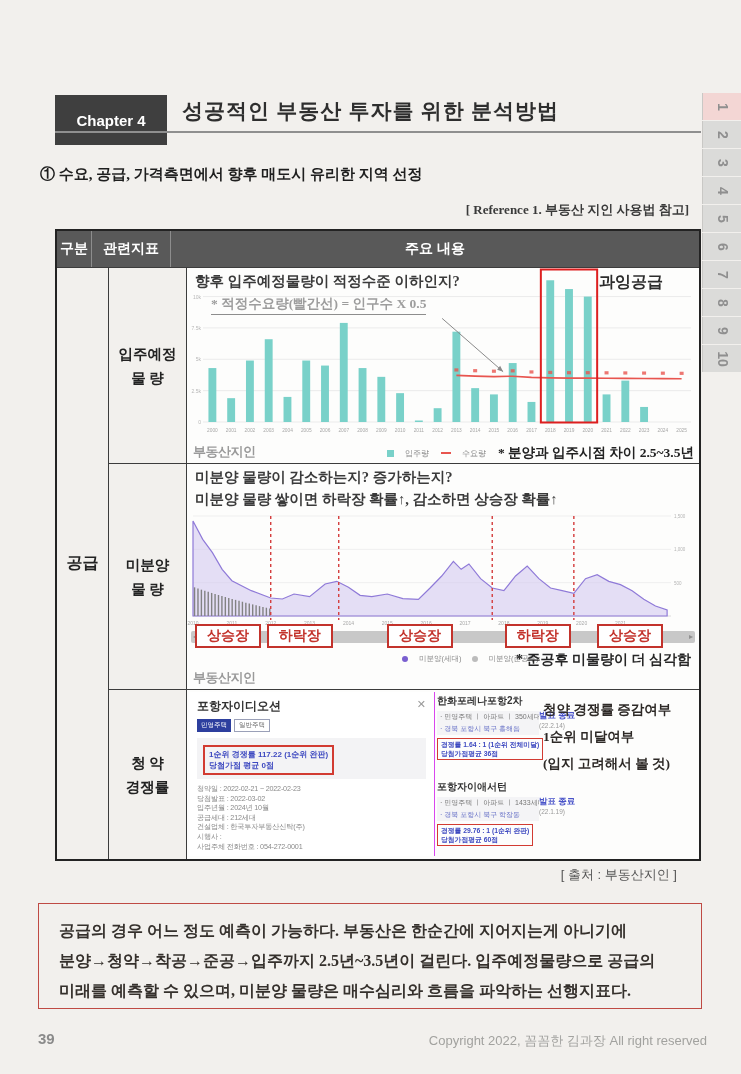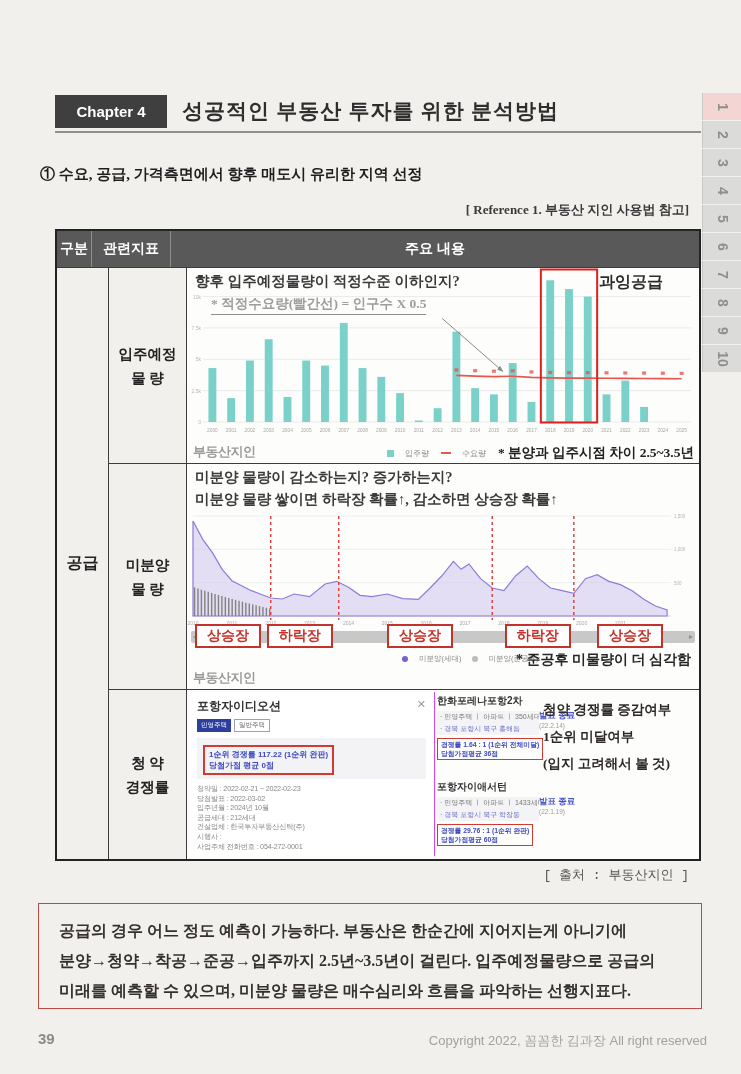--- a/index.html
+++ b/index.html
@@ -9,21 +9,21 @@
 
   
   .side-tabs{position:absolute;right:0;top:93px;width:39px;}
   .side-tab{width:39px;height:27px;margin-bottom:1px;background:#dbdbd9;
             display:flex;align-items:center;justify-content:center;
             border-left:1px solid #c9c8c5;}
   .side-tab.active{background:#f3d6d4;}
   .side-tab span{display:block;transform:rotate(90deg);color:#8f8f8f;font-weight:bold;font-size:14px;}
 
   
-  .chapter-badge{position:absolute;left:55px;top:95px;width:112px;height:33px;background:#3f3f3f;
+  .chapter-badge{position:absolute;left:55px;top:95px;width:112px;height:50px;background:#3f3f3f;
                  color:#fff;font-weight:bold;font-size:15px;display:flex;align-items:center;justify-content:center;}
   .page-title{position:absolute;left:182px;top:97px;font-weight:bold;font-size:21px;color:#2e2e2e;letter-spacing:1px;}
   .header-rule{position:absolute;left:55px;top:131px;width:646px;height:2px;background:#8f8f8f;}
   .subtitle{position:absolute;left:40px;top:165px;font-weight:bold;font-size:15px;color:#1e1e1e;}
   .reference{position:absolute;right:52px;top:201px;font-weight:bold;font-size:13px;color:#3a3a3a;}
 
   
   .table{position:absolute;left:55px;top:229px;width:646px;border:2px solid #232323;background:#fdfdfc;box-sizing:border-box;}
   .thead{display:flex;height:36px;background:#595959;color:#fff;font-weight:bold;font-size:14px;}
   .thead div{display:flex;align-items:center;justify-content:center;border-right:1px solid #8d8d8d;box-sizing:border-box;}
@@ -88,21 +88,21 @@
   .mini-loc{font-size:7px;color:#6a74c8;background:#f4f4f6;padding:1px 3px;width:96px;white-space:nowrap;overflow:hidden;}
   .mini-red{border:1.5px solid #d23b32;padding:1px 3px;margin-top:3px;display:inline-block;max-width:100px;}
   .mini-red div{font-size:6.8px;font-weight:bold;color:#3d49c0;line-height:9px;white-space:nowrap;}
   .mini-badge{position:absolute;right:4px;top:16px;width:46px;text-align:left;}
   .mini-badge .b1{font-size:8.5px;font-weight:bold;color:#4953c8;}
   .mini-badge .b2{font-size:6.5px;color:#9a9a9a;}
   .annotation{position:absolute;left:356px;top:6px;width:152px;font-family:"Liberation Serif",serif;
               font-weight:bold;font-size:13.5px;color:#2d2926;line-height:27px;}
 
   
-  .source{position:absolute;right:52px;top:866px;font-family:Liberation Mono, monospace;font-size:13px;color:#555;}
+  .source{position:absolute;right:64px;top:866px;font-family:Liberation Sans, sans-serif;font-size:13px;color:#555;}
   .summary-box{position:absolute;left:38px;top:903px;width:664px;height:106px;border:1.5px solid #bf4a44;
                box-sizing:border-box;padding:12px 20px;font-family:"Liberation Serif",serif;
                font-weight:bold;font-size:16px;color:#35302c;line-height:30px;}
   .page-number{position:absolute;left:38px;top:1030px;font-weight:bold;font-size:15px;color:#8a8a8a;}
   .copyright{position:absolute;right:34px;top:1032px;font-size:13px;color:#a2a29f;}
 </style>
 </head>
 <body>
 
 <div class="page">

